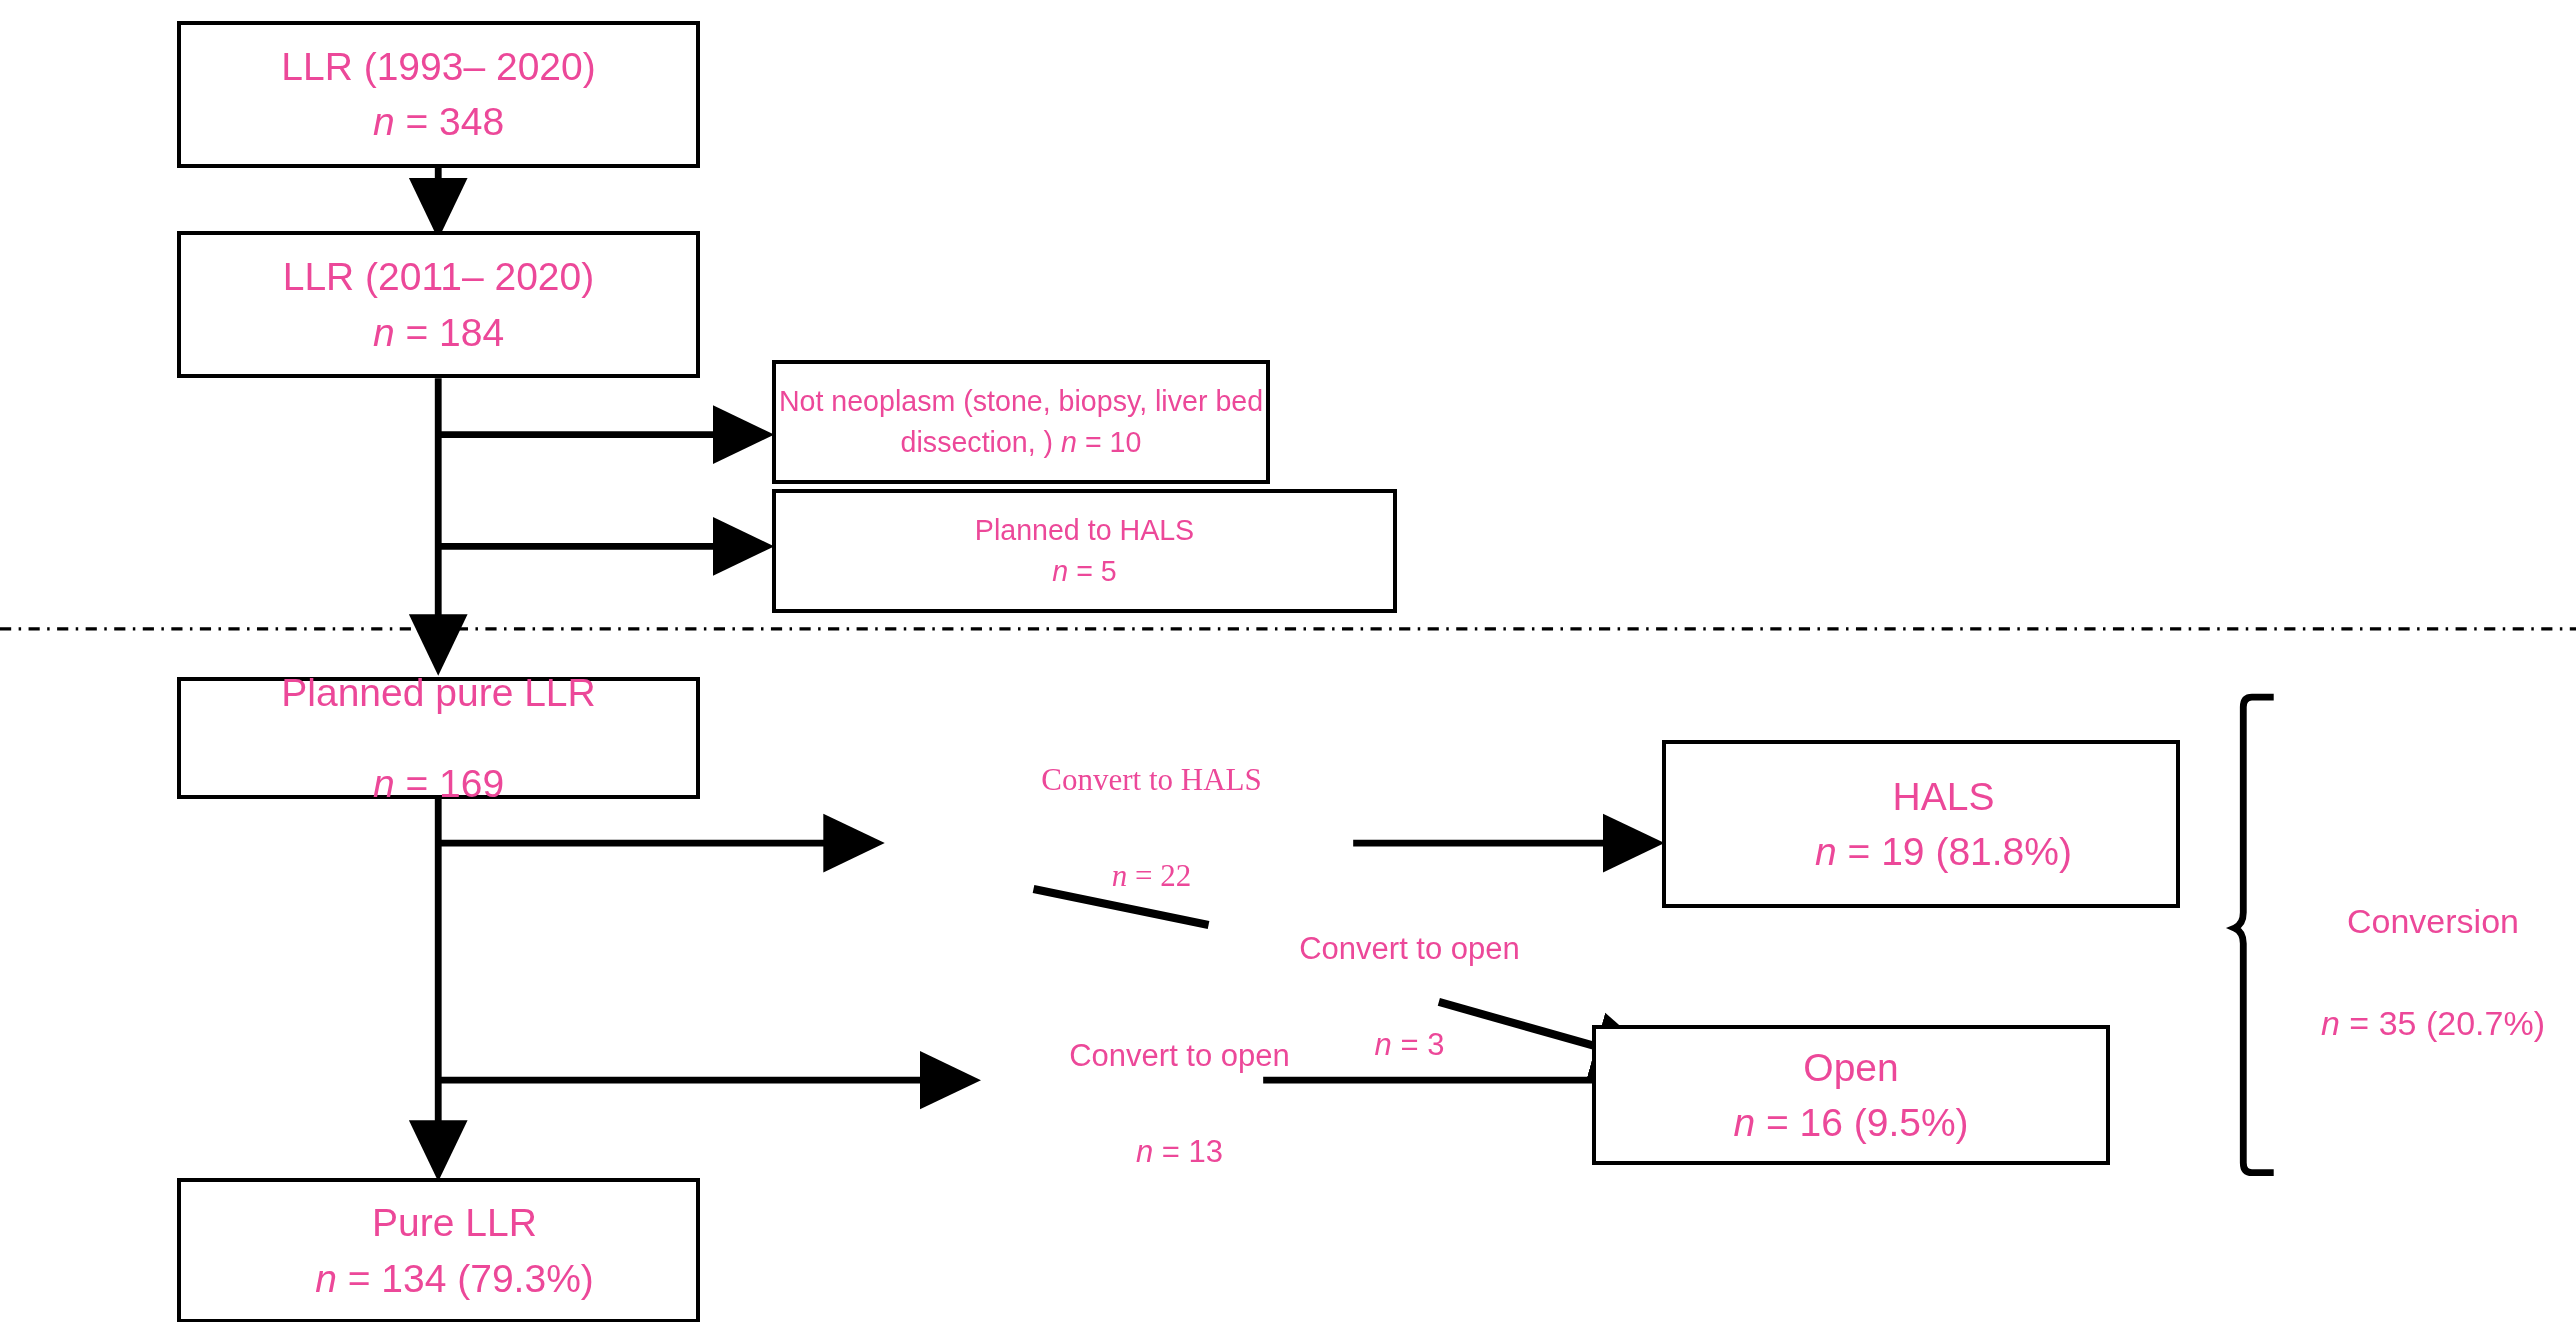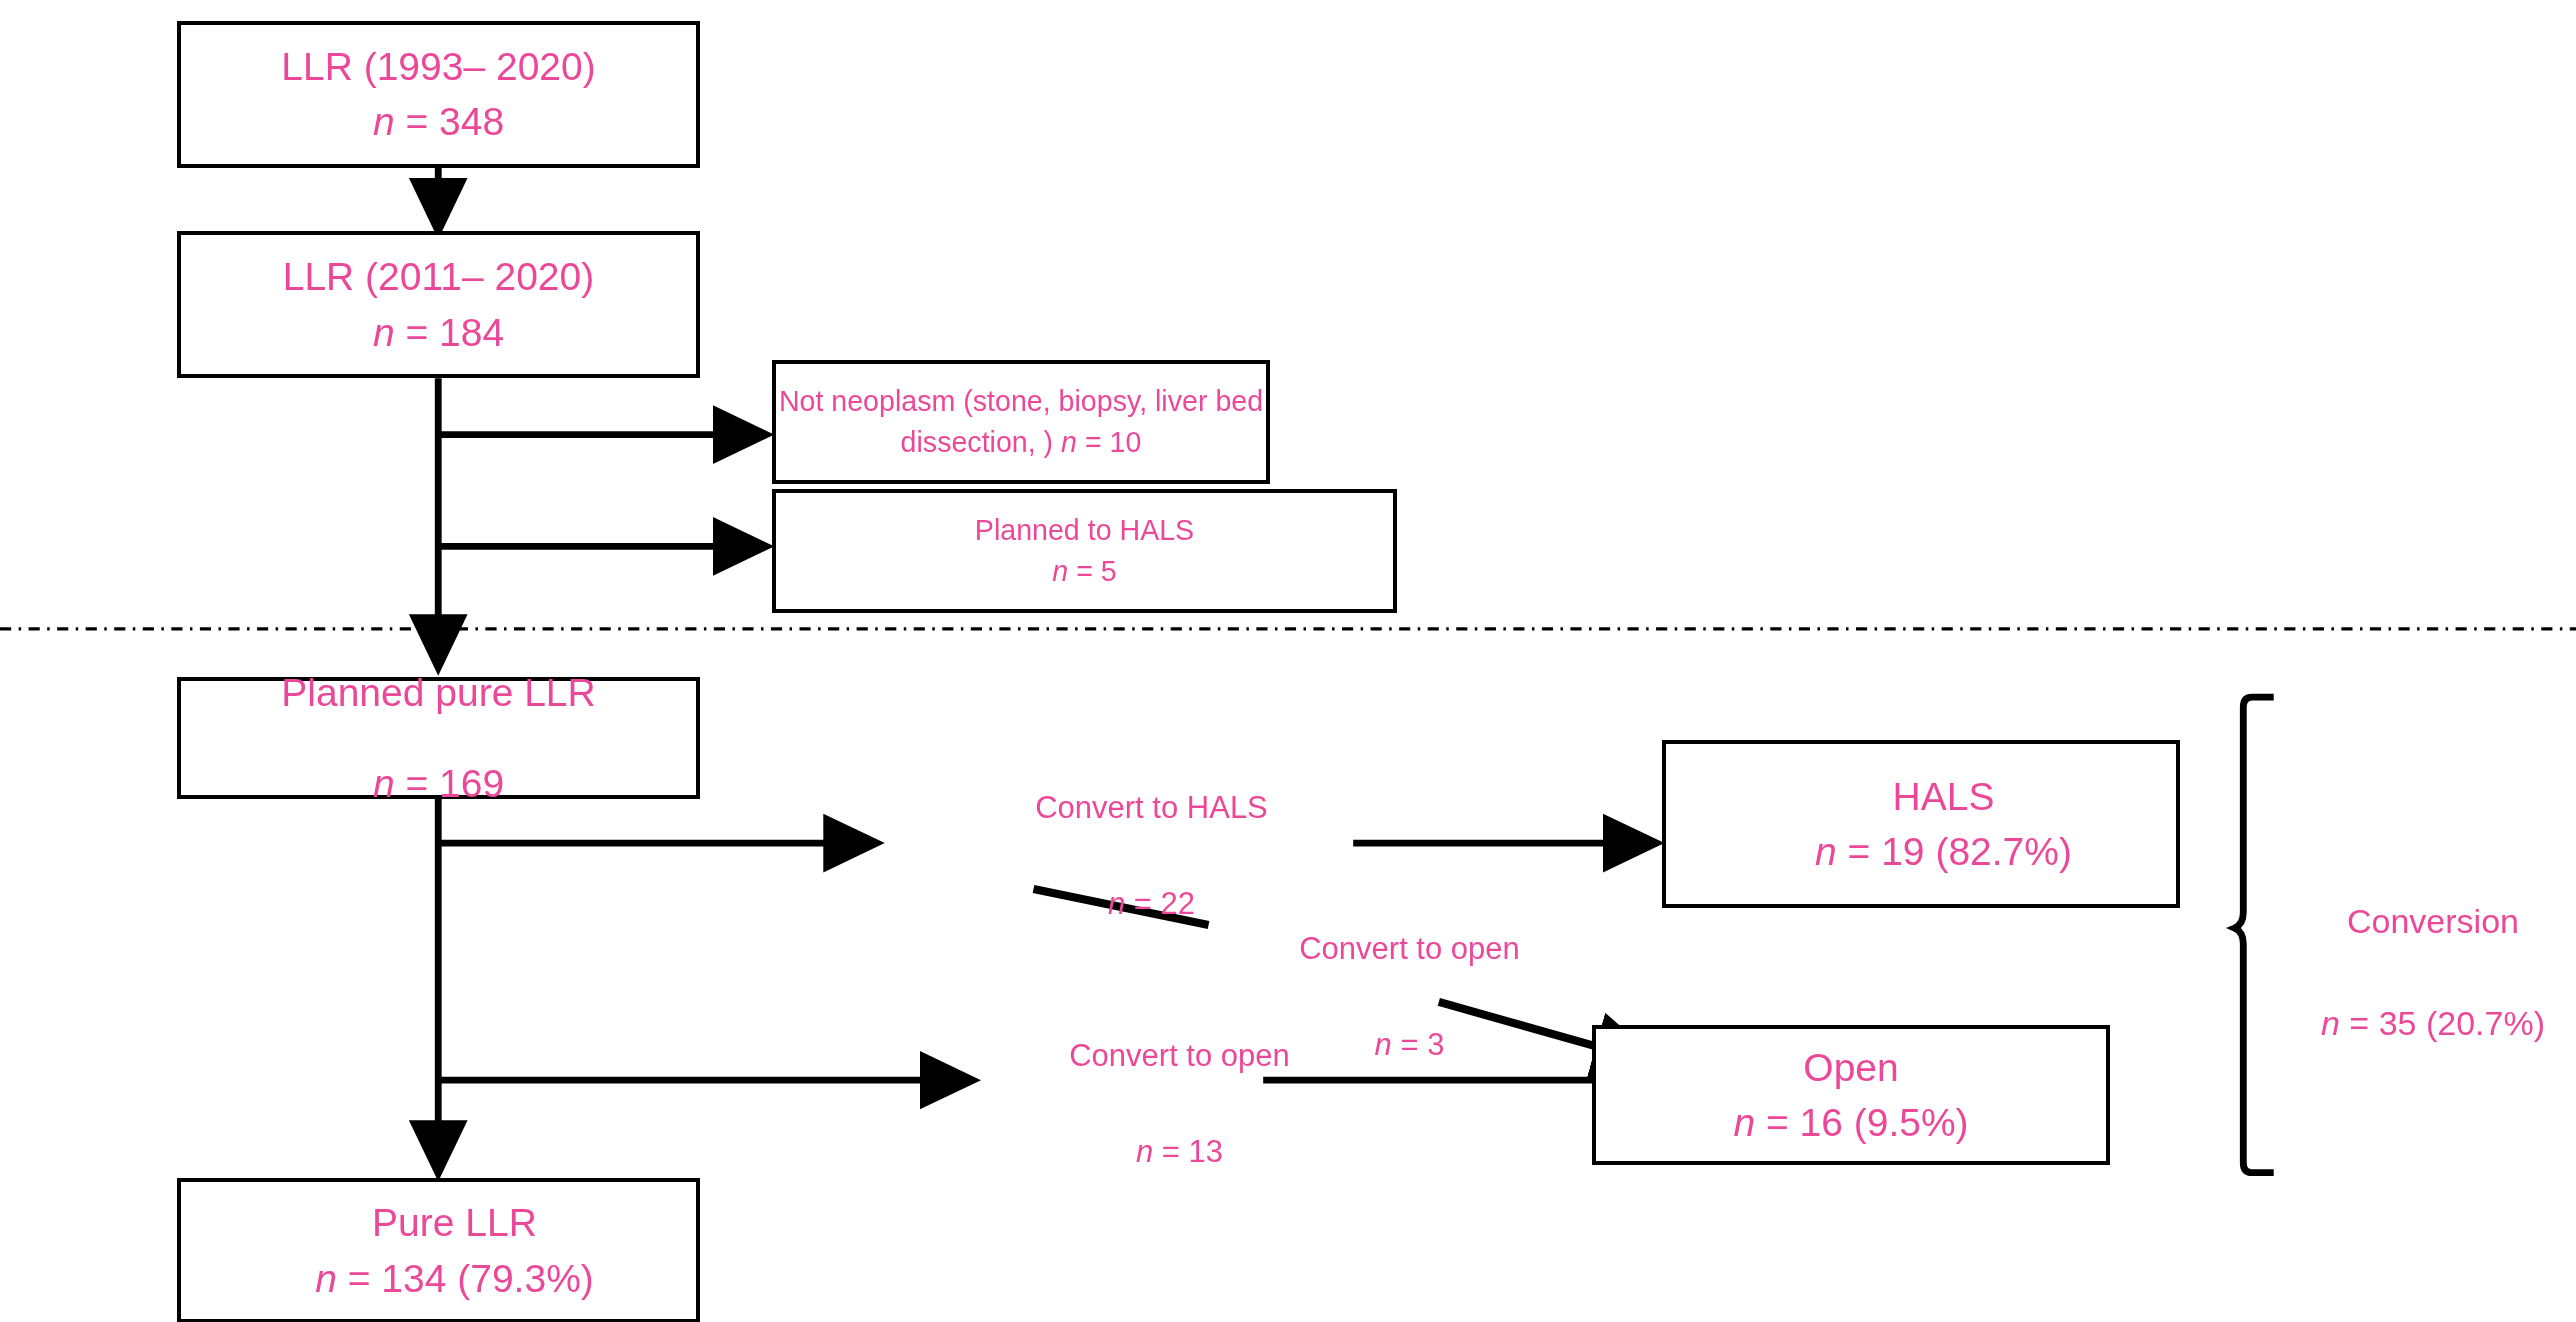--- a/index.html
+++ b/index.html
@@ -114,29 +114,29 @@
     <span class="line2"><i class="ital">n</i><span> = 169</span></span>
   </div>
 
   <div class="node-box big" style="left:177px;top:1178px;width:523px;height:145px;padding-left:32px;">
     <span class="line1">Pure LLR</span>
     <span class="line2"><i class="ital">n</i><span> = 134 (79.3%)</span></span>
   </div>
 
   <div class="node-box big" style="left:1662px;top:740px;width:518px;height:168px;padding-left:45px;">
     <span class="line1">HALS</span>
-    <span class="line2"><i class="ital">n</i><span> = 19 (82.7%)</span></span>
+    <span class="line2"><i class="ital">n</i><span> = 19 (81.8%)</span></span>
   </div>
 
   <div class="node-box big" style="left:1592px;top:1010px;width:518px;height:140px;margin-top:15px;">
     <span class="line1">Open</span>
     <span class="line2"><i class="ital">n</i><span> = 16 (9.5%)</span></span>
   </div>
 
-  <div class="free-label" style="left:959px;top:784px;width:385px;">
+  <div class="free-label" style="left:959px;top:756px;width:385px;font-family:Liberation Serif, serif;">
     <span class="line1">Convert to HALS</span><br>
     <span class="line2"><i class="ital">n</i><span> = 22</span></span>
   </div>
 
   <div class="free-label" style="left:1217px;top:925px;width:385px;">
     <span class="line1">Convert to open</span><br>
     <span class="line2"><i class="ital">n</i><span> = 3</span></span>
   </div>
 
   <div class="free-label" style="left:987px;top:1032px;width:385px;">

